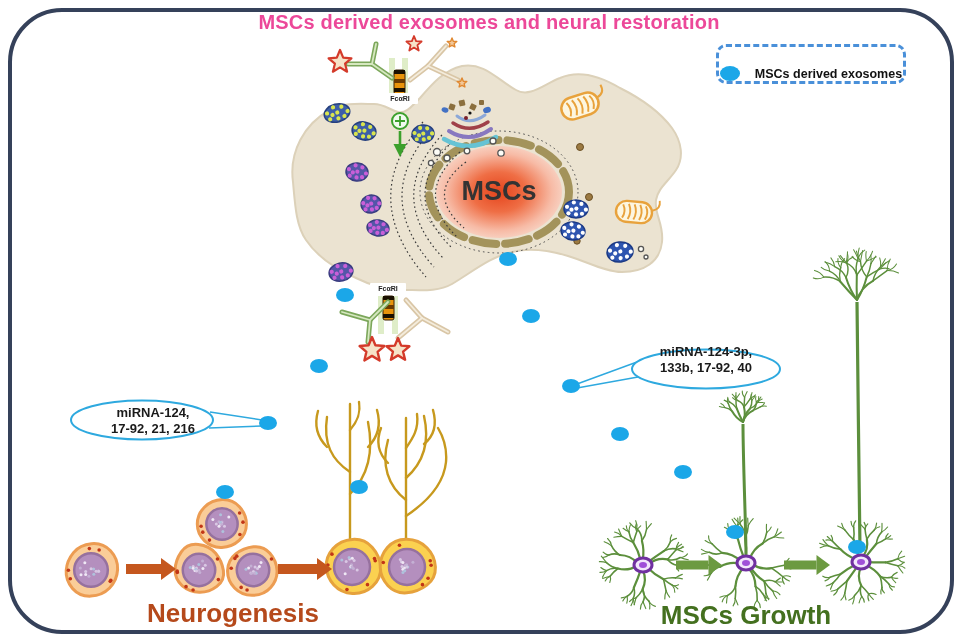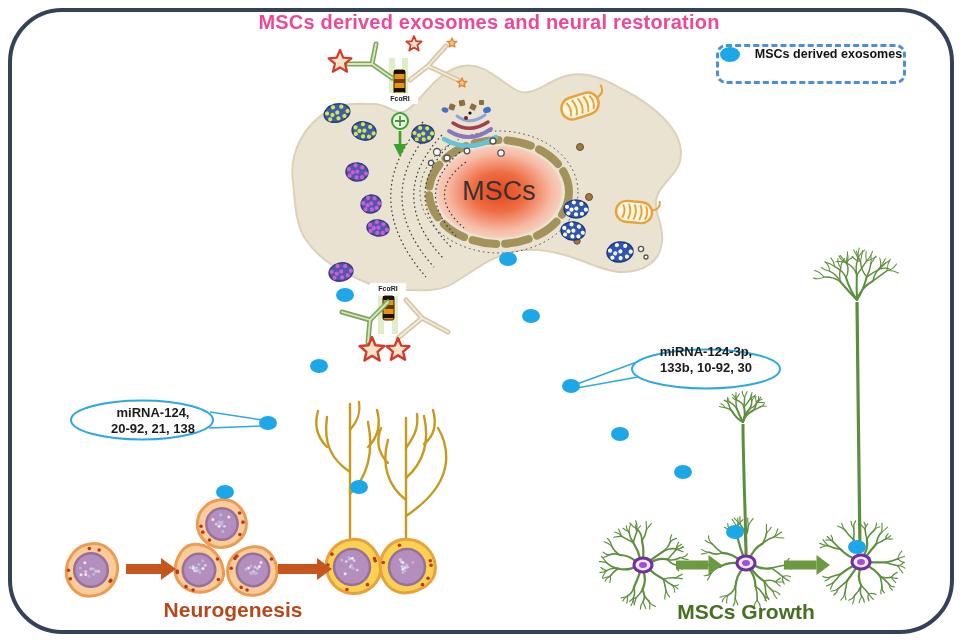--- a/index.html
+++ b/index.html
@@ -5,34 +5,34 @@
   html,body{margin:0;padding:0}
   body{width:962px;height:644px;position:relative;background:#fff;
        font-family:"Liberation Sans",sans-serif;overflow:hidden}
   .frame{position:absolute;left:8px;top:8px;right:8px;bottom:10px;
          border:4px solid #35415A;border-radius:54px;pointer-events:none}
   #scene{position:absolute;left:0;top:0}
   .title{position:absolute;top:11px;left:0;width:100%;text-align:center;
          font-size:20px;font-weight:bold;letter-spacing:.2px}
   .legend{position:absolute;left:716px;top:44px;width:190px;height:40px;
           border:3px dashed #4A90D9;border-radius:10px;background:#fff;
-          display:flex;align-items:flex-start;justify-content:center;gap:15px;box-sizing:border-box}
+          display:flex;align-items:flex-end;justify-content:center;gap:15px;box-sizing:border-box}
   .legend .dot{width:20px;height:15px;border-radius:50%;background:#1BA7E8;flex:0 0 auto}
   .legend .lab{font-size:12.5px;font-weight:bold;color:#111;white-space:nowrap}
   .msc-label{position:absolute;left:439px;top:176px;width:120px;text-align:center;
-             font-size:27px;font-weight:normal;color:#333}
+             font-size:27px;font-weight:bold;color:#333}
   .rec-label{position:absolute;background:#fff;font-size:7px;font-weight:bold;color:#222;
              text-align:center;line-height:11px;height:11px;border-radius:1px}
   #rl-top{left:382px;top:93px;width:36px}
   #rl-bottom{left:370px;top:283px;width:36px}
   .callout-text{position:absolute;text-align:center;font-size:13px;line-height:16px;
                 font-weight:bold;color:#1a1a1a;white-space:nowrap}
   #ct-left{left:83px;top:405px;width:140px}
   #ct-right{left:634px;top:344px;width:144px}
-  .section-label{position:absolute;font-size:21px;font-weight:bold;text-align:center;white-space:nowrap}
+  .section-label{position:absolute;font-size:26px;font-weight:bold;text-align:center;white-space:nowrap}
   #sl-neuro{left:133px;top:598px;width:200px}
   #sl-axon{left:646px;top:600px;width:200px}
 </style>
 </head>
 <body>
 
 <svg id="scene" width="962" height="644" viewBox="0 0 962 644">
   <defs>
     <radialGradient id="nucGrad" cx="50%" cy="50%" r="62%">
       <stop offset="0%" stop-color="#E5441C"></stop>
@@ -848,21 +848,21 @@
   <span class="dot" style="background: rgb(27, 167, 232);"></span>
   <span class="lab">MSCs derived exosomes</span>
 </div>
 
 <div class="msc-label">MSCs</div>
 <div class="rec-label" id="rl-top">FcαRI</div>
 <div class="rec-label" id="rl-bottom">FcαRI</div>
 
 <div class="callout-text" id="ct-left">
   <div>miRNA-124,</div>
-  <div>20-92, 21, 138</div>
+  <div>17-92, 21, 216</div>
 </div>
 <div class="callout-text" id="ct-right">
   <div>miRNA-124-3p,</div>
-  <div>133b, 10-92, 30</div>
+  <div>133b, 17-92, 40</div>
 </div>
 
 <div class="section-label" id="sl-neuro" style="color: rgb(181, 73, 27);">Neurogenesis</div>
 <div class="section-label" id="sl-axon" style="color: rgb(68, 112, 31);">MSCs Growth</div>
 
 </body></html>

